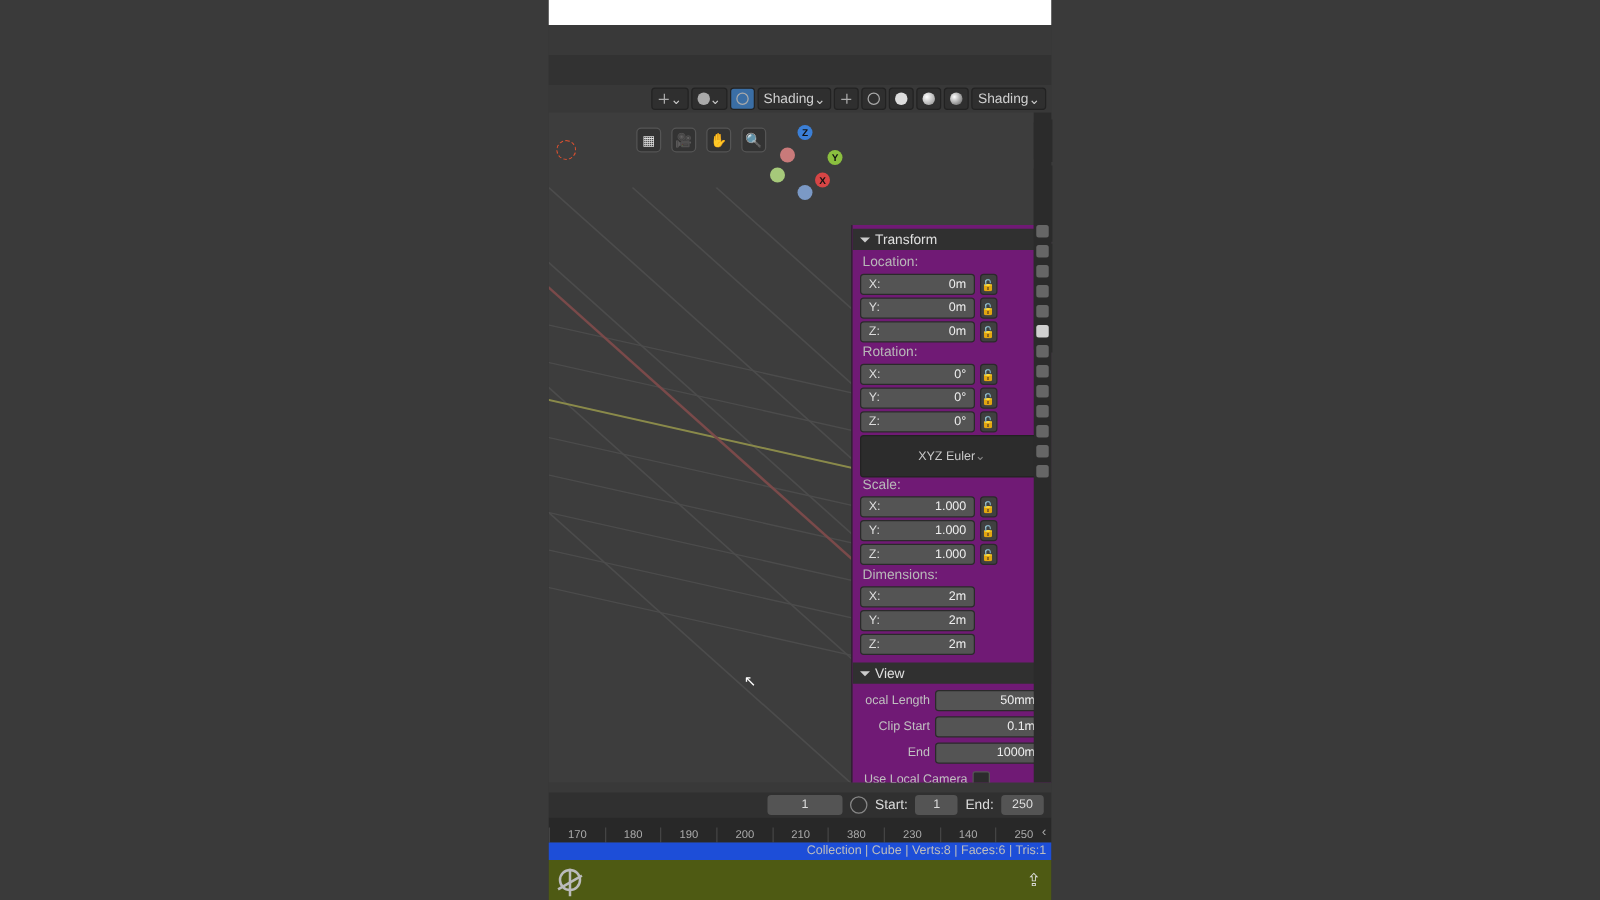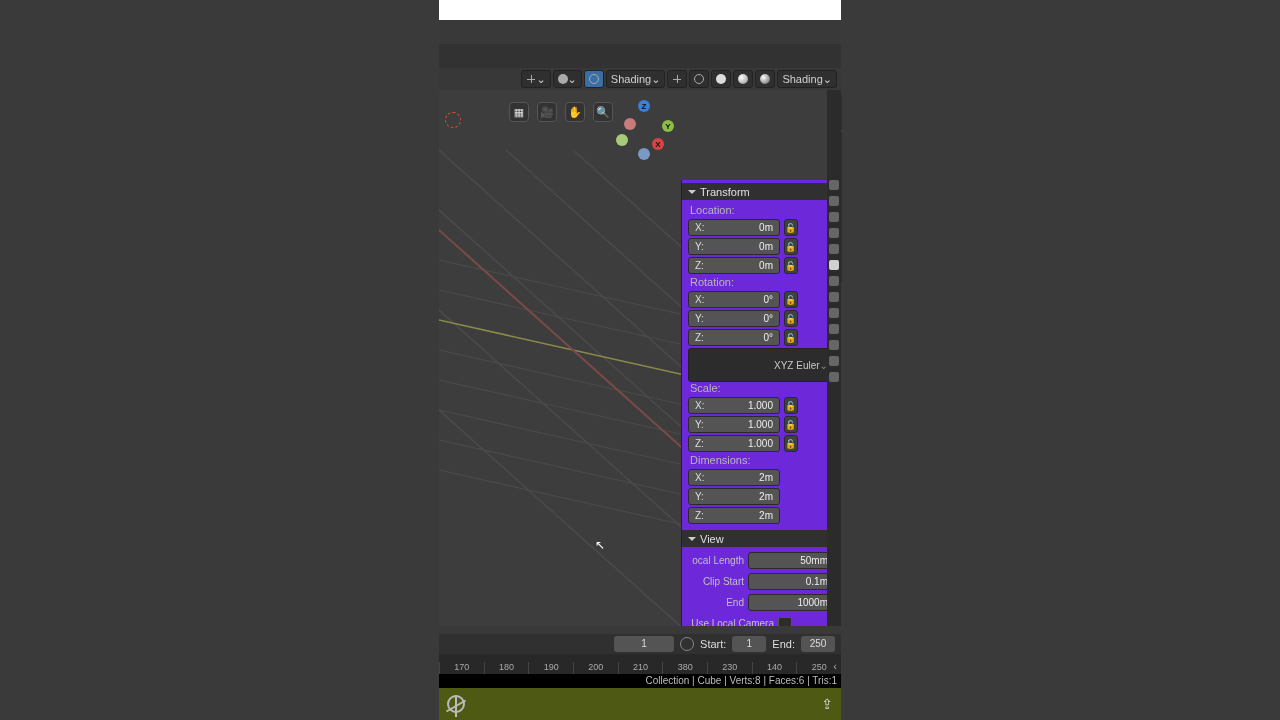--- a/index.html
+++ b/index.html
@@ -52,42 +52,42 @@
   .g-z  { left:24px; top:0;  background:#3b7fd6; color:#fff; }
   .g-x  { left:38px; top:38px;background:#d64545; color:#fff; }
   .g-y  { left:48px; top:20px;background:#8bbf3f; }
   .g-nz { left:24px; top:48px;background:#7b99c5; }
   .g-nx { left:10px; top:18px;background:#c97a7a; }
   .g-ny { left:2px;  top:34px;background:#a6c97a; }
 
   .mouse { position:absolute; left:156px; top:448px; color:#fff; font-size:12px; }
 
   
-  .npanel { position:absolute; left:242px; top:90px; width:160px; height:536px; background:#6d28d9;
+  .npanel { position:absolute; left:242px; top:90px; width:160px; height:536px; background:#701a75;
             font-size:11px; color:#c8c8c8; border-left:1px solid #222; overflow:hidden;}
   .ntab { writing-mode:vertical-rl; transform:rotate(180deg); background:#2c2c2c; padding:6px 2px;
           font-size:10px; color:#bbb; border-radius:0 3px 3px 0; cursor:pointer; }
   .vp-tab-strip{ position:absolute; right:0; top:8px; width:18px; height:520px; display:flex; flex-direction:column; gap:2px;}
 
   .sec    { padding:3px 6px 1px; }
   .sec-h  { background:#303030; margin:0 -6px 4px; padding:2px 6px; font-size:11px; color:#e0e0e0;
             display:flex; align-items:center; gap:4px; cursor:pointer;}
   .sec-h .tri{ display:inline-block; width:0;height:0;border:4px solid transparent;border-top-color:#ccc;
                transform:translateY(2px);}
   .sec-h .dots{ margin-left:auto; letter-spacing:1px; color:#777;}
   .lbl    { padding:0 0 3px 2px; color:#b8b8b8; }
   .row3   { display:grid; grid-template-columns:92px 14px; gap:4px; align-items:center; margin-bottom:2px;}
   .numf   { display:flex; height:17px; background:#545454; border:1px solid #2a2a2a; border-radius:3px;
             font-size:10px; align-items:center; padding:0 6px; justify-content:space-between; cursor:ew-resize;}
   .numf .ax{ color:#ddd; }
   .numf .v { color:#eee;margin-left:36px; }
   .lockb  { width:14px; height:17px; background:#404040; border:1px solid #2a2a2a; border-radius:3px;
             display:flex; align-items:center; justify-content:center; font-size:9px; color:#888; cursor:pointer;}
   .dropf  { height:34px; background:#2c2c2c; border:1px solid #222; border-radius:3px; padding:16px 6px;
-            display:flex; align-items:center; justify-content:flex-end; font-size:10px; cursor:pointer;}
+            display:flex; align-items:center; justify-content:center; font-size:10px; cursor:pointer;}
   .dropf:after{ content:"⌄"; color:#888; }
 
   .row-k  { display:flex; align-items:center; height:19px; gap:4px; margin-bottom:2px;}
   .row-k .kl{ flex:0 0 56px; text-align:right; font-size:10px; color:#c0c0c0; }
   .row-k .kl.w{ flex:0 0 86px; }
   .chk { width:14px; height:14px; background:#2c2c2c; border:1px solid #555; border-radius:2px; cursor:pointer; }
 
   
   .prop-rail{ position:absolute; right:0; top:90px; width:14px; height:536px; background:#2b2b2b;
               display:flex; flex-direction:column; gap:6px; padding-top:90px; align-items:center;}
@@ -99,21 +99,21 @@
             display:flex; align-items:center; font-size:11px; color:#ddd; gap:6px; padding:0 6px;}
   .tl-num { width:60px; height:16px; background:#545454; border-radius:3px; text-align:center; line-height:16px;
             font-size:10px; cursor:ew-resize;}
   .tl-num.sm{ width:34px; }
   .clock  { width:14px; height:14px; border:1px solid #888; border-radius:50%; }
   .tl-ruler{ position:absolute; left:0; bottom:46px; width:100%; height:20px; background:#282828;
              display:flex; align-items:flex-end; font-size:9px; color:#aaa; }
   .tl-ruler span{ flex:1; text-align:center; border-left:1px solid #444; padding-bottom:2px;}
   .tl-scroll{ position:absolute; right:4px; bottom:48px; color:#aaa; font-size:11px;}
 
-  .status  { position:absolute; left:0; bottom:32px; width:100%; height:14px; background:#000000;
+  .status  { position:absolute; left:0; bottom:32px; width:100%; height:14px; background:#1d4ed8;
              font-size:10px; color:#bdbdbd; text-align:right; padding:0 4px; line-height:14px;}
   .taskbar { position:absolute; left:0; bottom:0; width:100%; height:32px; background:#4e5a13;
              display:flex; align-items:center; justify-content:space-between; padding:0 8px;}
   .tb-ico  { width:18px; height:18px; border:2px solid #bbb; border-radius:50%; position:relative; cursor:pointer;}
   .tb-ico:before,.tb-ico:after{content:"";position:absolute;left:6px;top:-2px;width:2px;height:22px;background:#bbb;}
   .tb-ico:after{ transform:rotate(60deg);}
   .tb-man  { color:#ddd; font-size:14px; cursor:pointer;}
 </style>
 </head>
 <body>

